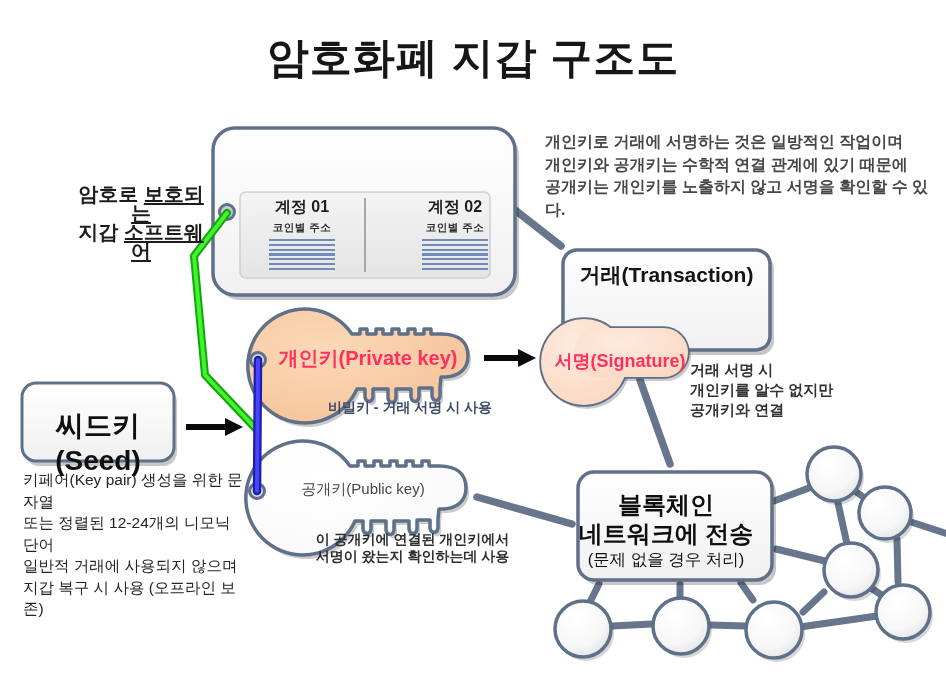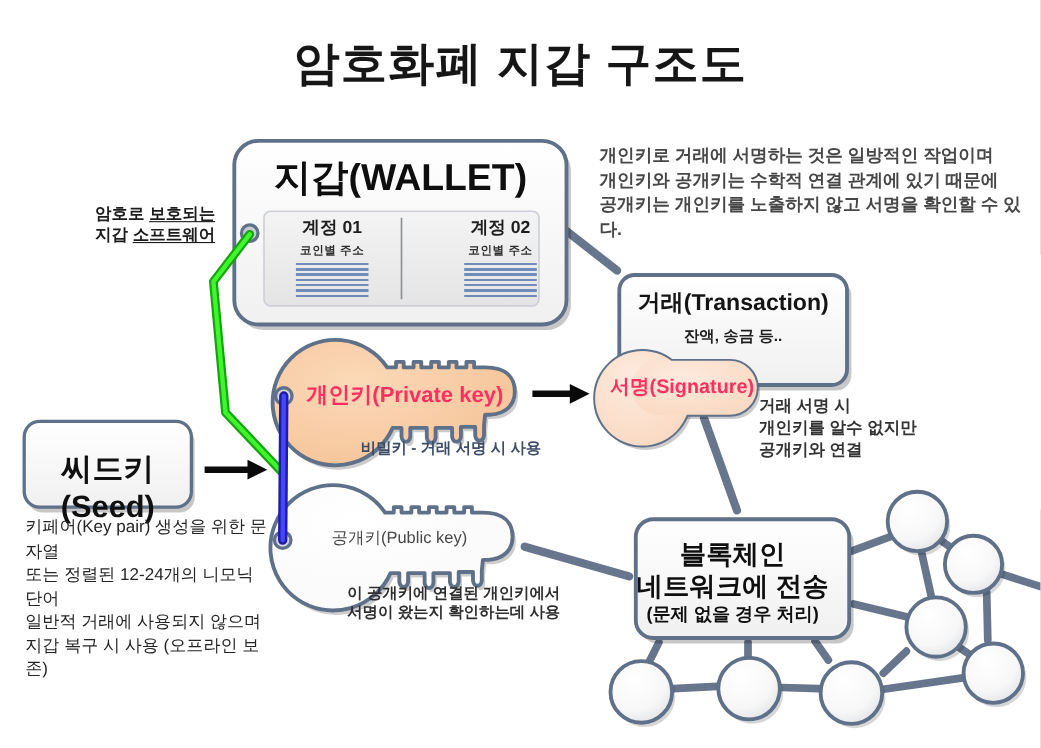--- a/index.html
+++ b/index.html
@@ -14,43 +14,43 @@
   #stage svg{position:absolute;left:0;top:0;}
   .txt{position:absolute;color:#222;}
   .center{text-align:center;}
   .pre{white-space:pre-line;}
   .page-title{
     left:0;top:30px;width:946px;text-align:center;
     font-size:42px;font-weight:bold;color:#161616;letter-spacing:1px;
     text-shadow:-2px -2px 0 #fff,2px -2px 0 #fff,-2px 2px 0 #fff,2px 2px 0 #fff,0 0 7px #ffffff;
   }
   .wallet-title{left:213px;top:139px;width:302px;font-size:34px;font-weight:bold;color:#0e0e0e;}
-  .protect-label{left:76px;top:185px;width:130px;font-size:15px;font-weight:bold;color:#1c1c1c;line-height:19px;text-align:center;}
+  .protect-label{left:76px;top:185px;width:130px;font-size:20px;font-weight:bold;color:#1c1c1c;line-height:19px;text-align:center;}
   .protect-label .u{text-decoration:underline;text-underline-offset:2px;}
   .acct{top:197px;width:122px;}
   .acct .acct-name{font-size:16px;font-weight:bold;color:#1e1e1e;}
   .acct .acct-sub{font-size:10.5px;font-weight:bold;color:#2d2d2d;letter-spacing:.5px;margin-top:3px;}
   .addr-lines{height:31px;width:66px;margin:4px auto 0;
     background:repeating-linear-gradient(to bottom,#5b7ab2 0,#5b7ab2 2.2px,rgba(0,0,0,0) 2.2px,rgba(0,0,0,0) 4.8px);
     opacity:.85;}
   .note-top-right{left:545px;top:131px;width:390px;font-size:16px;color:#474747;line-height:22.5px;font-weight:bold;}
   .tx-title{left:563px;top:261px;width:207px;font-size:21px;font-weight:bold;color:#141414;}
   .tx-sub{left:563px;top:297px;width:207px;font-size:14px;font-weight:bold;color:#1f1f1f;}
   .pk-label{left:268px;top:345px;width:200px;font-size:20px;font-weight:bold;color:#ff3060;}
   .pk-note{left:300px;top:399px;width:220px;font-size:14px;font-weight:bold;color:#3d4c66;}
-  .sig-label{left:543px;top:339px;width:154px;font-size:18px;font-weight:bold;color:#ff3060;}
+  .sig-label{left:543px;top:349px;width:154px;font-size:18px;font-weight:bold;color:#ff3060;}
   .sig-note{left:690px;top:360px;width:185px;font-size:15px;font-weight:bold;color:#333;line-height:20px;}
   .seed-title{left:22px;top:407px;width:152px;font-size:28px;font-weight:bold;color:#101010;}
   .seed-note{left:23px;top:469px;width:225px;font-size:15.5px;font-weight:normal;color:#242424;line-height:21.5px;}
   .pub-label{left:263px;top:480px;width:200px;font-size:15px;font-weight:normal;color:#474747;}
   .pub-note{left:295px;top:531px;width:235px;font-size:14px;font-weight:bold;color:#2e2e2e;line-height:16.5px;}
   .bc-text{left:578px;top:491px;width:176px;color:#0f0f0f;}
   .bc-l1{font-size:24px;font-weight:bold;line-height:28px;}
   .bc-l2{font-size:24px;font-weight:bold;line-height:29px;}
-  .bc-l3{font-size:16.5px;font-weight:bold;line-height:22px;}
+  .bc-l3{font-size:16.5px;font-weight:normal;line-height:22px;}
 </style>
 </head>
 <body>
 
 <div id="stage">
 
 <svg width="946" height="680" viewBox="0 0 946 680">
   <defs>
     <linearGradient id="boxGrad" x1="0" y1="0" x2="0" y2="1">
       <stop offset="0" stop-color="#ffffff"></stop>
@@ -191,21 +191,20 @@
         </g>
     <g>
           <circle cx="777" cy="634" r="28" fill="rgba(0,0,0,0.16)"></circle>
           <circle cx="774" cy="630" r="28" fill="url(#nodeGrad)" stroke="#5f7089" stroke-width="3.5"></circle>
         </g>
   </g>
 </svg>
 
 <div class="txt page-title">암호화폐 지갑 구조도</div>
 
-<div class="txt wallet-title center">지갑(WALLET)</div>
 
 <div class="txt protect-label">
   <div><span>암호로 </span><span class="u">보호되는</span></div>
   <div><span>지갑 </span><span class="u">소프트웨어</span></div>
 </div>
 
 <div class="txt acct center" style="left:241px;">
   <div class="acct-name">계정 01</div>
   <div class="acct-sub">코인별 주소</div>
   <div class="addr-lines"></div>
@@ -214,21 +213,20 @@
   <div class="acct-name">계정 02</div>
   <div class="acct-sub">코인별 주소</div>
   <div class="addr-lines"></div>
 </div>
 
 <div class="txt note-top-right pre">개인키로 거래에 서명하는 것은 일방적인 작업이며
 개인키와 공개키는 수학적 연결 관계에 있기 때문에
 공개키는 개인키를 노출하지 않고 서명을 확인할 수 있다.</div>
 
 <div class="txt tx-title center">거래(Transaction)</div>
-<div class="txt tx-sub center">잔액, 송금 등..</div>
 
 <div class="txt pk-label center">개인키(Private key)</div>
 <div class="txt pk-note center">비밀키 - 거래 서명 시 사용</div>
 
 <div class="txt sig-label center">서명(Signature)</div>
 <div class="txt sig-note pre">거래 서명 시
 개인키를 알수 없지만
 공개키와 연결</div>
 
 <div class="txt seed-title center">씨드키(Seed)</div>

